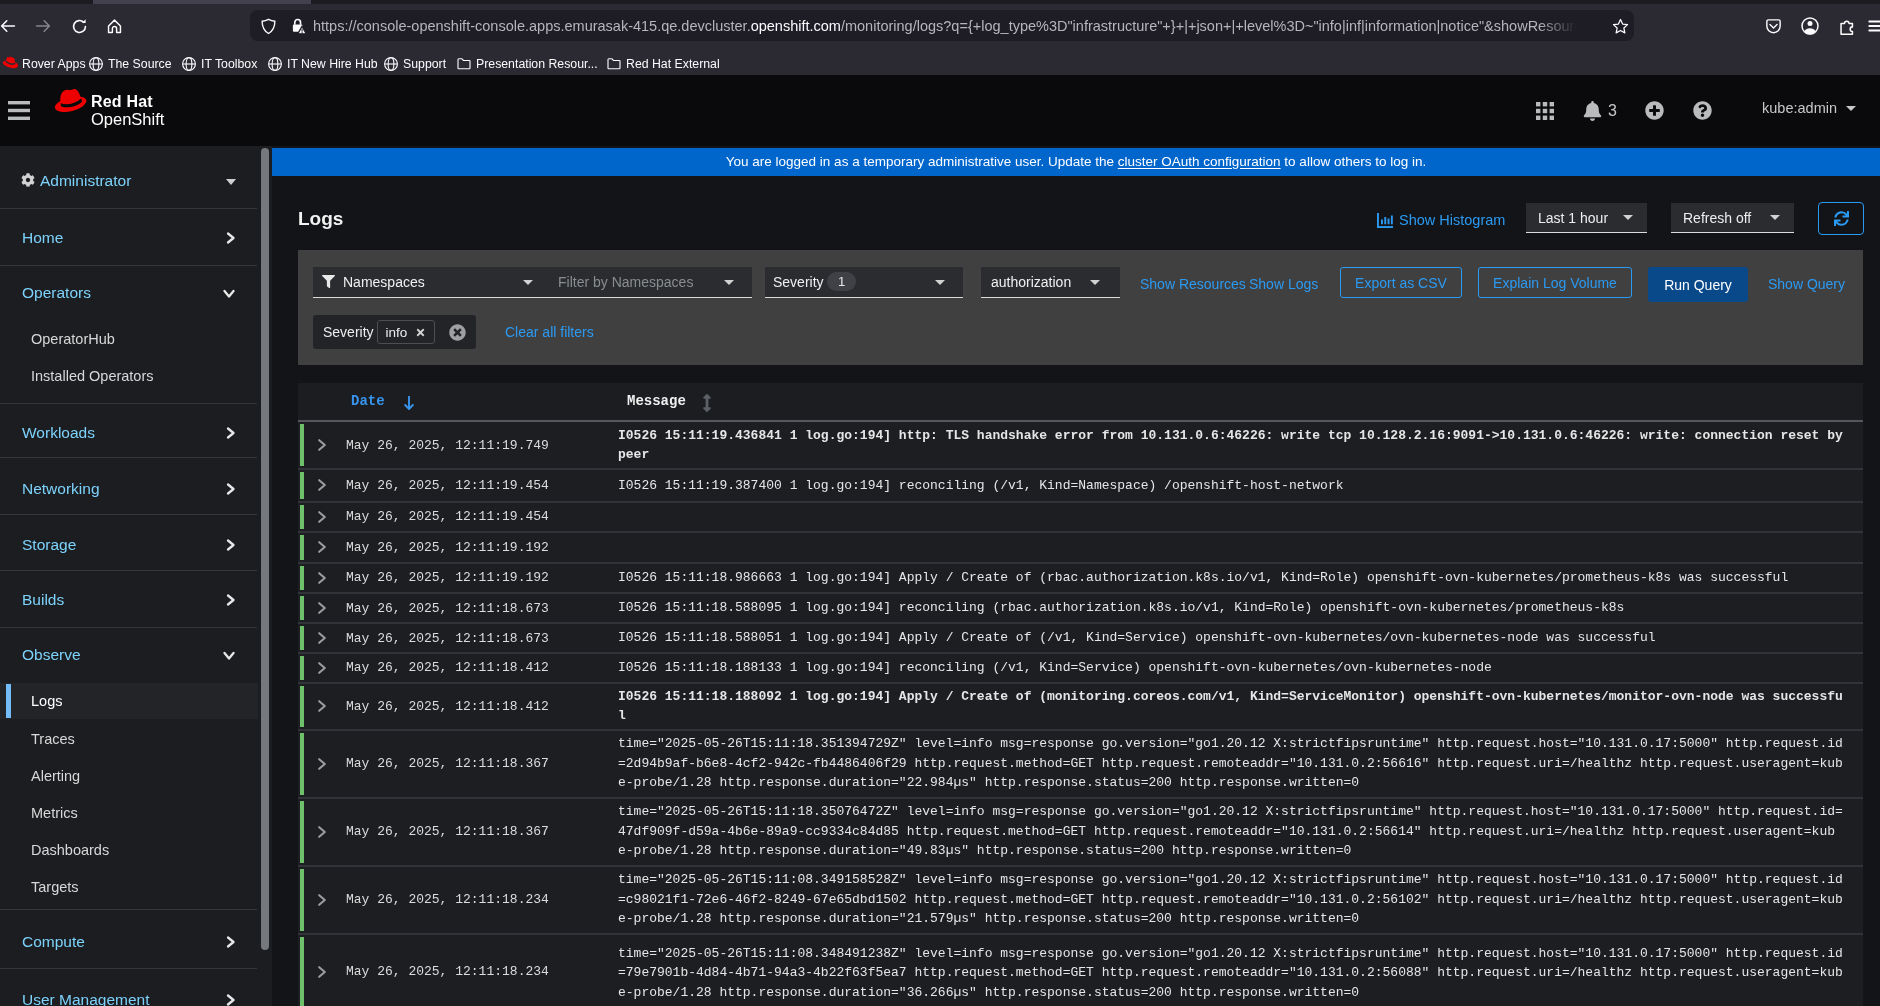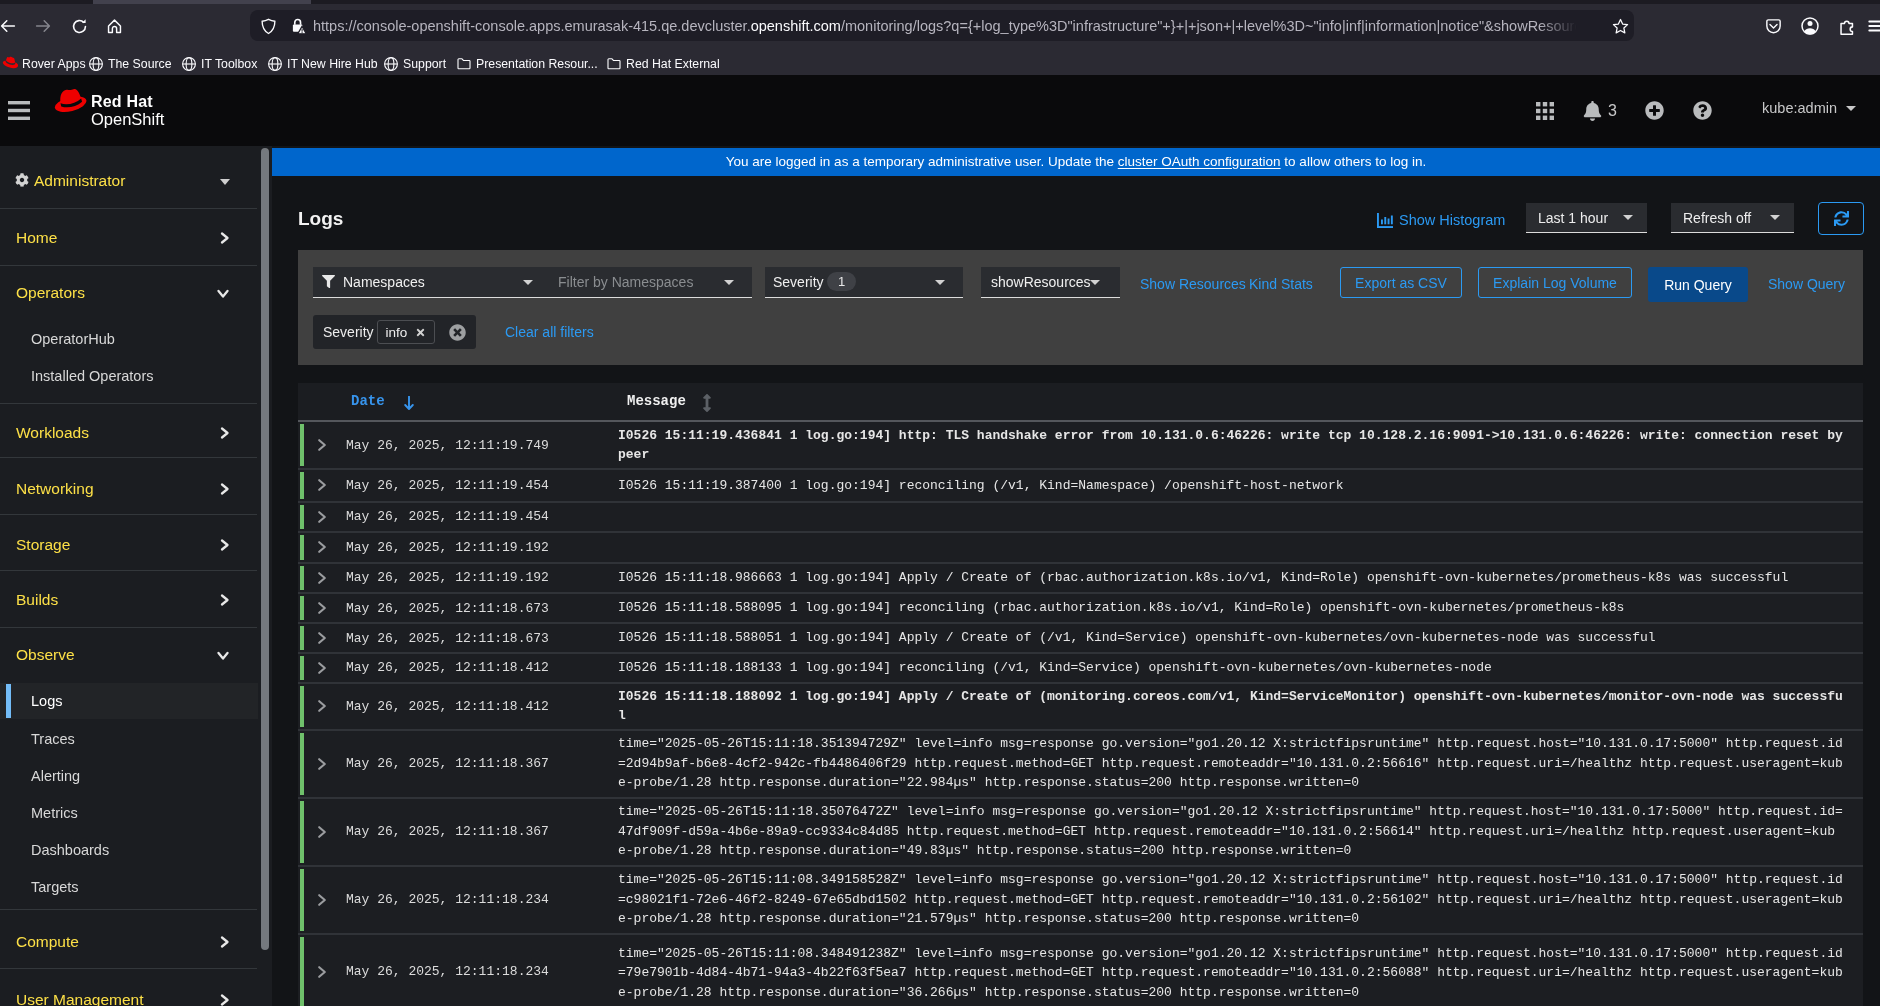--- a/index.html
+++ b/index.html
@@ -21,21 +21,21 @@
 
 
 #masthead { left:0; top:75px; width:1880px; height:71px; background:#0a0a0c; }
 .mh-icon { position:absolute; color:#aaabac; }
 #kubeadmin { right:24px; top:25px; color:#c8c8c9; font-size:14.5px; display:flex; align-items:center; gap:9px; }
 
 
 #sidebar { left:0; top:146px; width:272px; height:860px; background:#1b1d21; color:#e0e0e0; }
 #sb-scroll-track { position:absolute; right:2px; top:0; width:10px; height:860px; background:#1b1d21; }
 #sb-thumb { position:absolute; right:3px; top:2px; width:8px; height:802px; background:#75797e; border-radius:4px; }
-.navitem { position:absolute; left:8px; width:258px; font-size:15.5px; color:#fde047; display:flex; align-items:center; }
+.navitem { position:absolute; left:14px; width:258px; font-size:15.5px; color:#7dd3fc; display:flex; align-items:center; }
 .navitem .chev { position:absolute; right:36px; }
 .sbdiv { position:absolute; left:0; width:257px; height:1px; background:#33373b; }
 .subitem { position:absolute; left:0; width:258px; font-size:14.5px; color:#d8d8d8; padding-left:31px; display:flex; align-items:center; }
 
 
 #main { left:272px; top:146px; width:1608px; height:860px; background:#121417; }
 #banner { position:absolute; left:0; top:2px; width:1608px; height:28px; background:#0066cc; color:#fff; font-size:13.5px; text-align:center; line-height:28px; }
 #banner u { text-underline-offset:2px; }
 #pagetitle { position:absolute; left:26px; top:62px; font-size:19px; font-weight:bold; color:#f2f2f2; }
 .bluelink { color:#2b9af3; }
@@ -317,25 +317,25 @@
       <span class="caret" style="position:absolute; left:411px; top:13px;"></span>
     </div>
 
     <div class="selbox" style="left:467px; top:17px; width:198px; height:31px;">
       <span style="position:absolute; left:8px; top:7px; color:#f0f0f0;">Severity</span>
       <span style="position:absolute; left:62px; top:5px; background:#3f4146; color:#e8e8e8; border-radius:11px; padding:2px 11px; font-size:13px;">1</span>
       <span class="caret" style="position:absolute; right:18px; top:13px;"></span>
     </div>
 
     <div class="selbox" style="left:683px; top:17px; width:139px; height:31px;">
-      <span style="position:absolute; left:10px; top:7px; color:#f0f0f0;">showResources</span>
+      <span style="position:absolute; left:10px; top:7px; color:#f0f0f0;">authorization</span>
       <span class="caret" style="position:absolute; right:20px; top:13px;"></span>
     </div>
     <div class="abs bluelink" style="left:842px; top:26px; font-size:14px;">Show Resources</div>
-    <div class="abs bluelink" style="left:951px; top:26px; font-size:14px;">Kind Stats</div>
+    <div class="abs bluelink" style="left:951px; top:26px; font-size:14px;">Show Logs</div>
     <div class="pfbtn outline" style="left:1042px; top:17px; width:122px; height:31px;">Export as CSV</div>
     <div class="pfbtn outline" style="left:1180px; top:17px; width:154px; height:31px;">Explain Log Volume</div>
     <div class="pfbtn primary" style="left:1350px; top:17px; width:100px; height:35px;">Run Query</div>
     <div class="abs bluelink" style="left:1470px; top:26px; font-size:14px;">Show Query</div>
 
     <div id="chipgroup">
       <span style="color:#eee; font-size:14px;">Severity</span>
       <span id="chip">info<svg style="margin-left:8px;" width="11" height="11" viewBox="0 0 352 512">
             <path fill="#d2d2d2" d="M242.72 256l100.07-100.07c12.28-12.28 12.28-32.19 0-44.48l-22.24-22.24c-12.28-12.28-32.19-12.28-44.48 0L176 189.28 75.93 89.21c-12.28-12.28-32.19-12.28-44.48 0L9.21 111.45c-12.28 12.28-12.28 32.19 0 44.48L109.28 256 9.21 356.07c-12.28 12.28-12.28 32.19 0 44.48l22.24 22.24c12.28 12.28 32.2 12.28 44.48 0L176 322.72l100.07 100.07c12.28 12.28 32.2 12.28 44.48 0l22.24-22.24c12.28-12.28 12.28-32.19 0-44.48L242.72 256z"></path>
           </svg></span>

